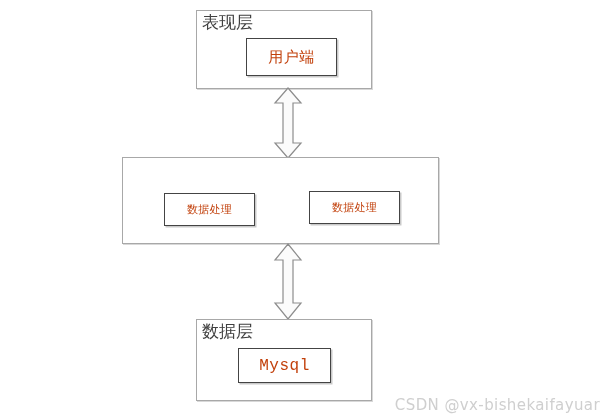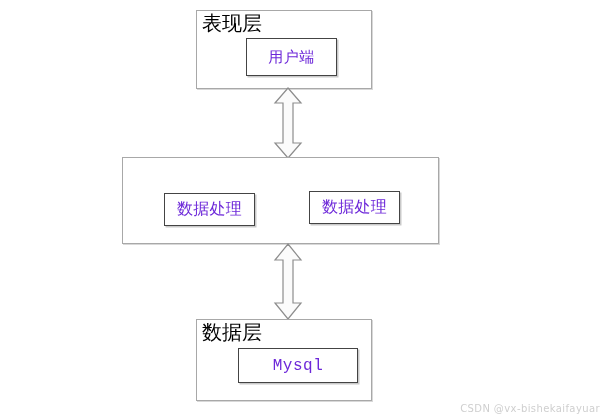--- a/index.html
+++ b/index.html
@@ -23,78 +23,78 @@
     position: absolute;
     background: #ffffff;
     border: 1px solid #a8a8a8;
     box-shadow: 1px 1px 0 0 #d8d8d8;
     box-sizing: border-box;
   }
   .layer-title {
     position: absolute;
     left: 5px;
     top: 2px;
-    font-size: 20px;
+    font-size: 17px;
     line-height: 20px;
-    color: #000000;
+    color: #404040;
     white-space: nowrap;
     font-family: "Liberation Serif", "DejaVu Serif", serif;
   }
 
   
   .comp-box {
     position: absolute;
     background: #ffffff;
     border: 1px solid #444444;
     box-shadow: 1.5px 1.5px 0 0 #c9c9c9;
     box-sizing: border-box;
     display: flex;
     align-items: center;
     justify-content: center;
   }
   .comp-label {
     font-size: 15px;
-    color: #6d28d9;
+    color: #c2410c;
     letter-spacing: 0.5px;
     white-space: nowrap;
   }
   .comp-label.small {
-    font-size: 16px;
+    font-size: 11px;
     letter-spacing: 0.3px;
   }
   .comp-label.mono {
     font-family: "Liberation Mono", "DejaVu Sans Mono", monospace;
     font-size: 16px;
     letter-spacing: 0.5px;
   }
 
   
   #box-presentation { left: 196px; top: 10px;  width: 176px; height: 79px; }
   #box-business     { left: 122px; top: 157px; width: 317px; height: 87px; }
   #box-data         { left: 196px; top: 319px; width: 176px; height: 82px; }
 
   #comp-client     { left: 49px;  top: 27px; width: 91px;  height: 38px; }
   #comp-process    { left: 41px;  top: 35px; width: 91px;  height: 33px; }
   #comp-interact    { left: 186px; top: 33px; width: 91px;  height: 33px; }
-  #comp-mysql      { left: 41px;  top: 28px; width: 120px; height: 35px; }
+  #comp-mysql      { left: 41px;  top: 28px; width: 93px; height: 35px; }
 
   
   .arrow {
     position: absolute;
   }
   #arrow-top    { left: 273px; top: 87px;  width: 30px; height: 72px; }
   #arrow-bottom { left: 273px; top: 243px; width: 30px; height: 77px; }
 
   
   #watermark {
     position: absolute;
     right: 11px;
     bottom: 5px;
     font-family: "DejaVu Sans", "Liberation Sans", sans-serif;
-    font-size: 10px;
+    font-size: 15px;
     color: #cfcfcf;
     letter-spacing: 0.4px;
     white-space: nowrap;
   }
 </style>
 </head>
 <body>
 
 <div id="canvas">
 

